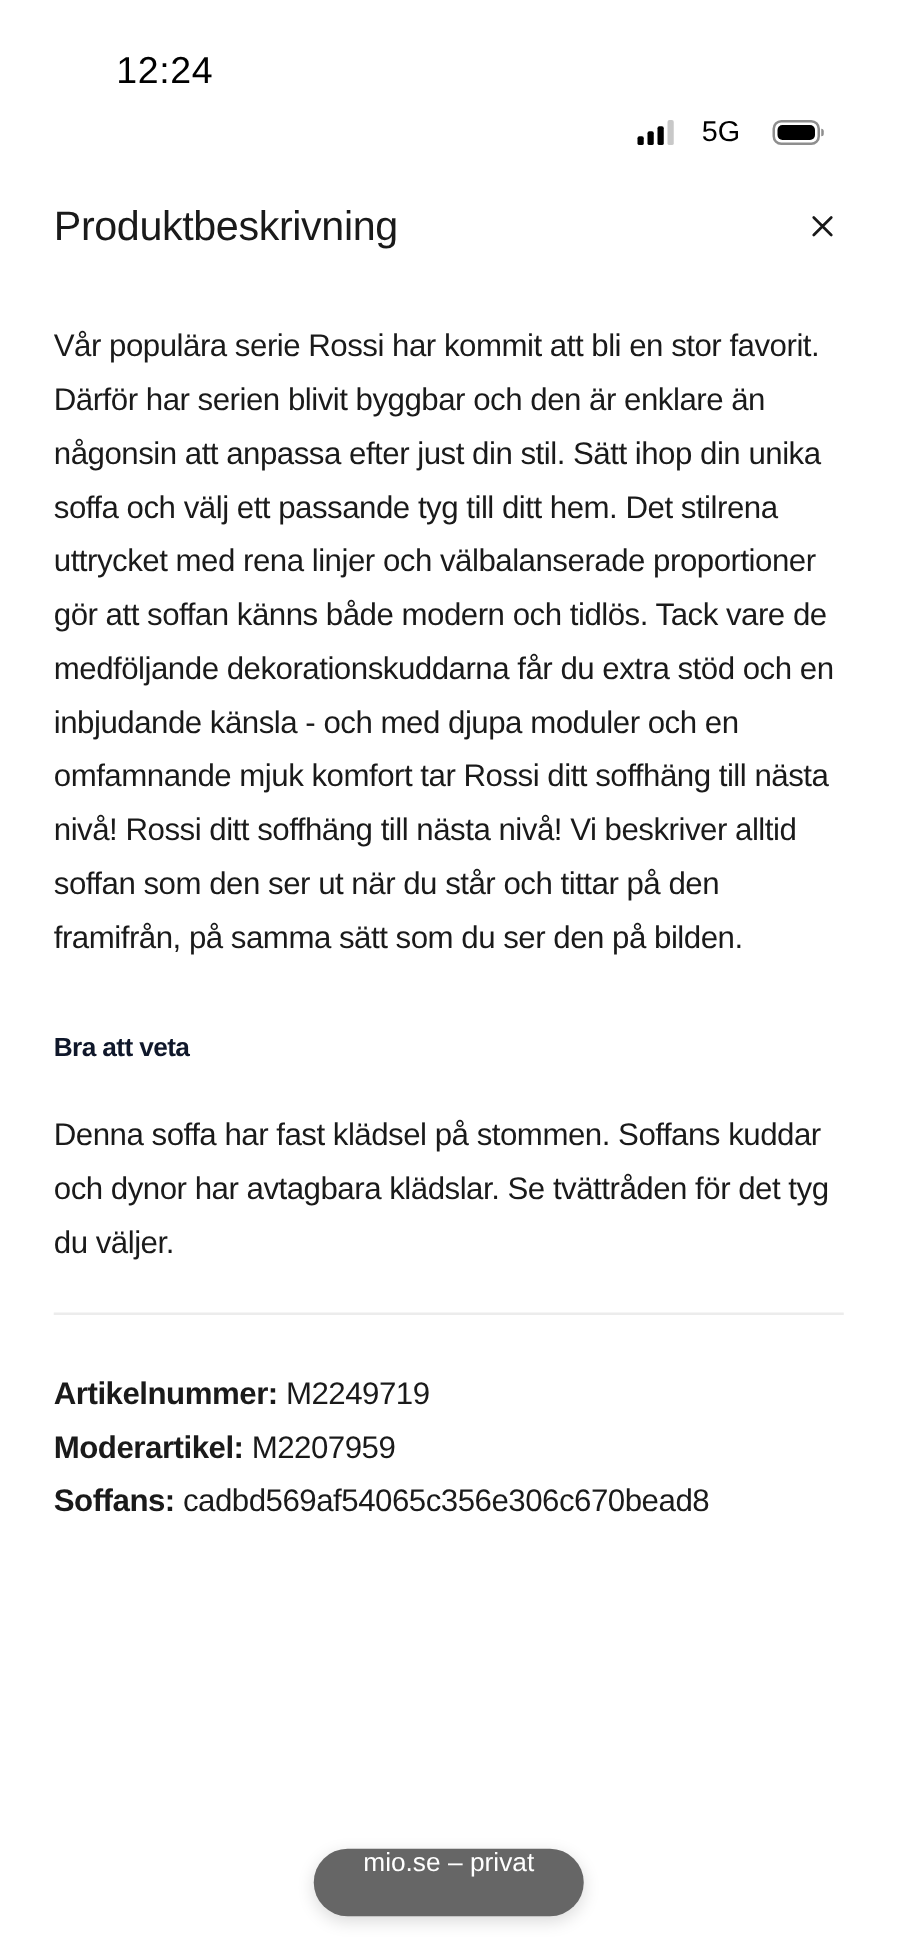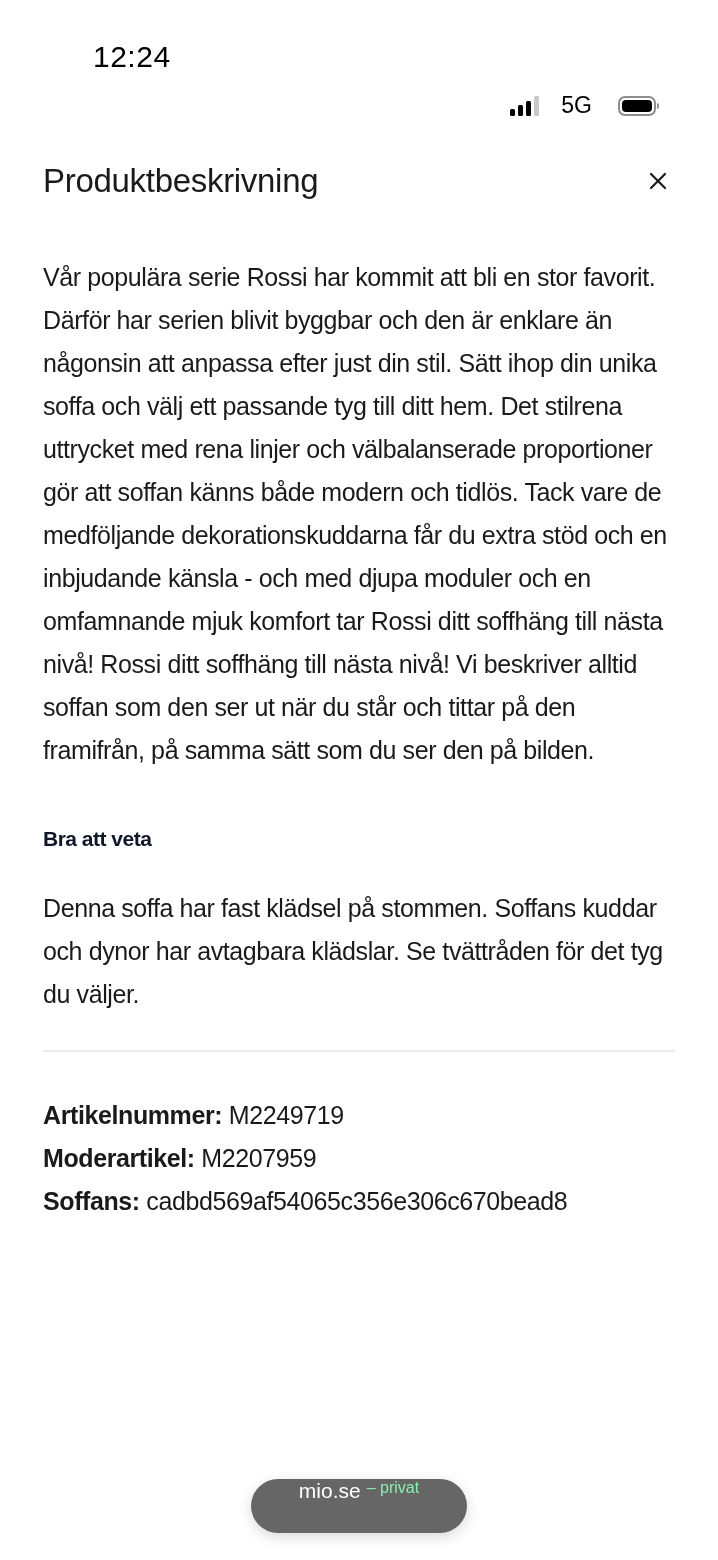--- a/index.html
+++ b/index.html
@@ -26,21 +26,21 @@
   .desc { font-size: 25px; line-height: 43px; margin: 0; color: #1a1a1a; letter-spacing: -0.4px; }
   .sub-heading { font-size: 21px; font-weight: 700; margin: 47px 0 0 0; line-height: 40px; color: #0f172a; letter-spacing: -0.5px; }
   .info { font-size: 25px; line-height: 43px; margin: 28px 0 0 0; color: #1a1a1a; letter-spacing: -0.4px; }
   .divider { height: 2px; background: #ececec; margin: 34px 0 0 0; width: 632px; }
   .meta { margin-top: 42px; }
   .meta-row { font-size: 25px; line-height: 43px; color: #1a1a1a; letter-spacing: -0.4px; }
   .meta-row .k { font-weight: 700; }
 
   .url-pill { position: absolute; left: 251px; top: 1479px; width: 216px; height: 54px; background: #666666; border-radius: 27px; display: flex; align-items: flex-start; justify-content: center; box-shadow: 0 4px 14px rgba(0,0,0,0.15); }
   .url-pill .domain { color: #ffffff; font-size: 21px; }
-  .url-pill .mode { color: #86efac; font-size: 16px; margin-left: 6px; }
+  .url-pill .mode { color: #ffffff; font-size: 21px; margin-left: 6px; }
 </style>
 </head>
 <body>
 
 <div class="status-bar">
   <div class="time">12:24</div>
   <div class="status-right">
     <div class="signal">
       <span style="height:7px"></span>
       <span style="height:11px"></span>

